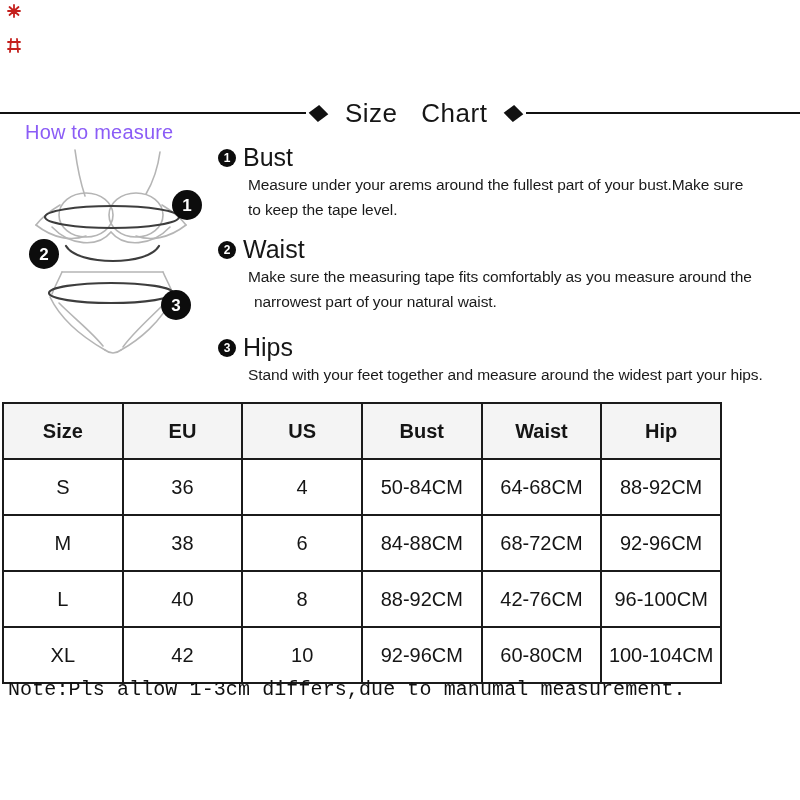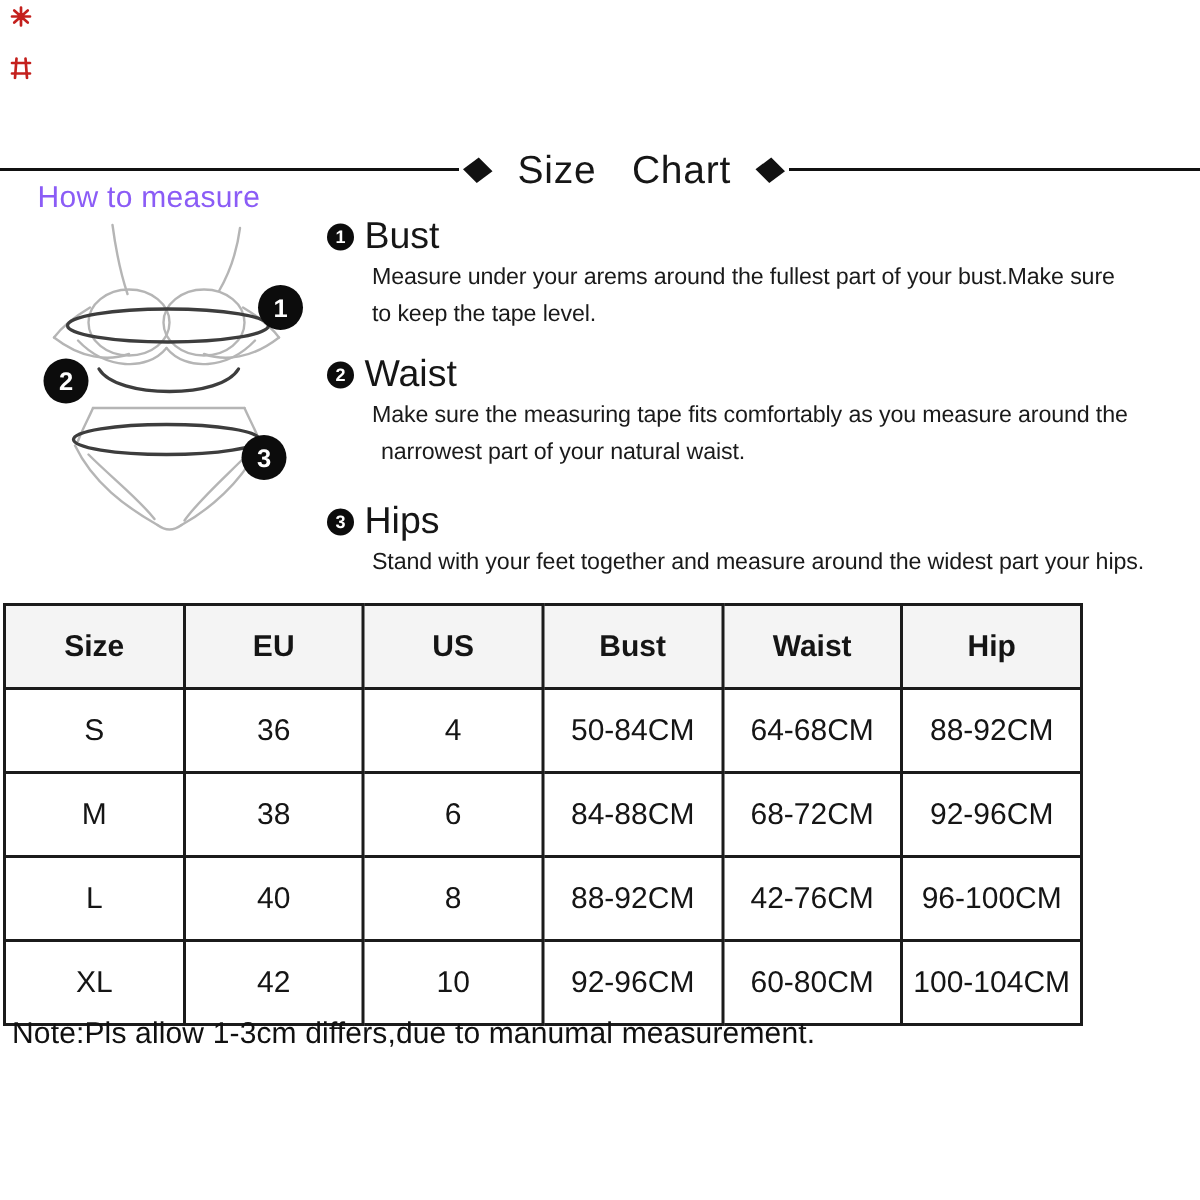--- a/index.html
+++ b/index.html
@@ -57,21 +57,21 @@
   }
   .size-table th,.size-table td{
     border:2px solid #1b1b1b;text-align:center;vertical-align:middle;
     font-size:20px;color:#151515;padding:0;
   }
   .size-table th{height:54px;background:#f4f4f4;font-weight:bold;}
   .size-table td{height:54px;background:#ffffff;font-weight:400;}
   
   .note{
     position:absolute;left:8px;top:678px;font-size:20px;color:#101010;
-    letter-spacing:.1px;white-space:nowrap;
+    letter-spacing:.1px;white-space:nowrap;font-family:Liberation Mono, monospace;
   }
 </style>
 </head>
 <body>
 
 <svg class="red-mark m1" width="16" height="15" viewBox="0 0 16 15">
   <path d="M2 7 H14 M8 1 V13 M3.5 3 L12.5 11 M12.5 3 L3.5 11" stroke="#c4201d" stroke-width="1.8" fill="none" stroke-linecap="round"></path>
 </svg>
 <svg class="red-mark m2" width="16" height="15" viewBox="0 0 16 15">
   <path d="M2 4 H14 M2 11 H14 M5 1 L4 14 M11 1 L12 14" stroke="#c4201d" stroke-width="1.8" fill="none" stroke-linecap="round"></path>

